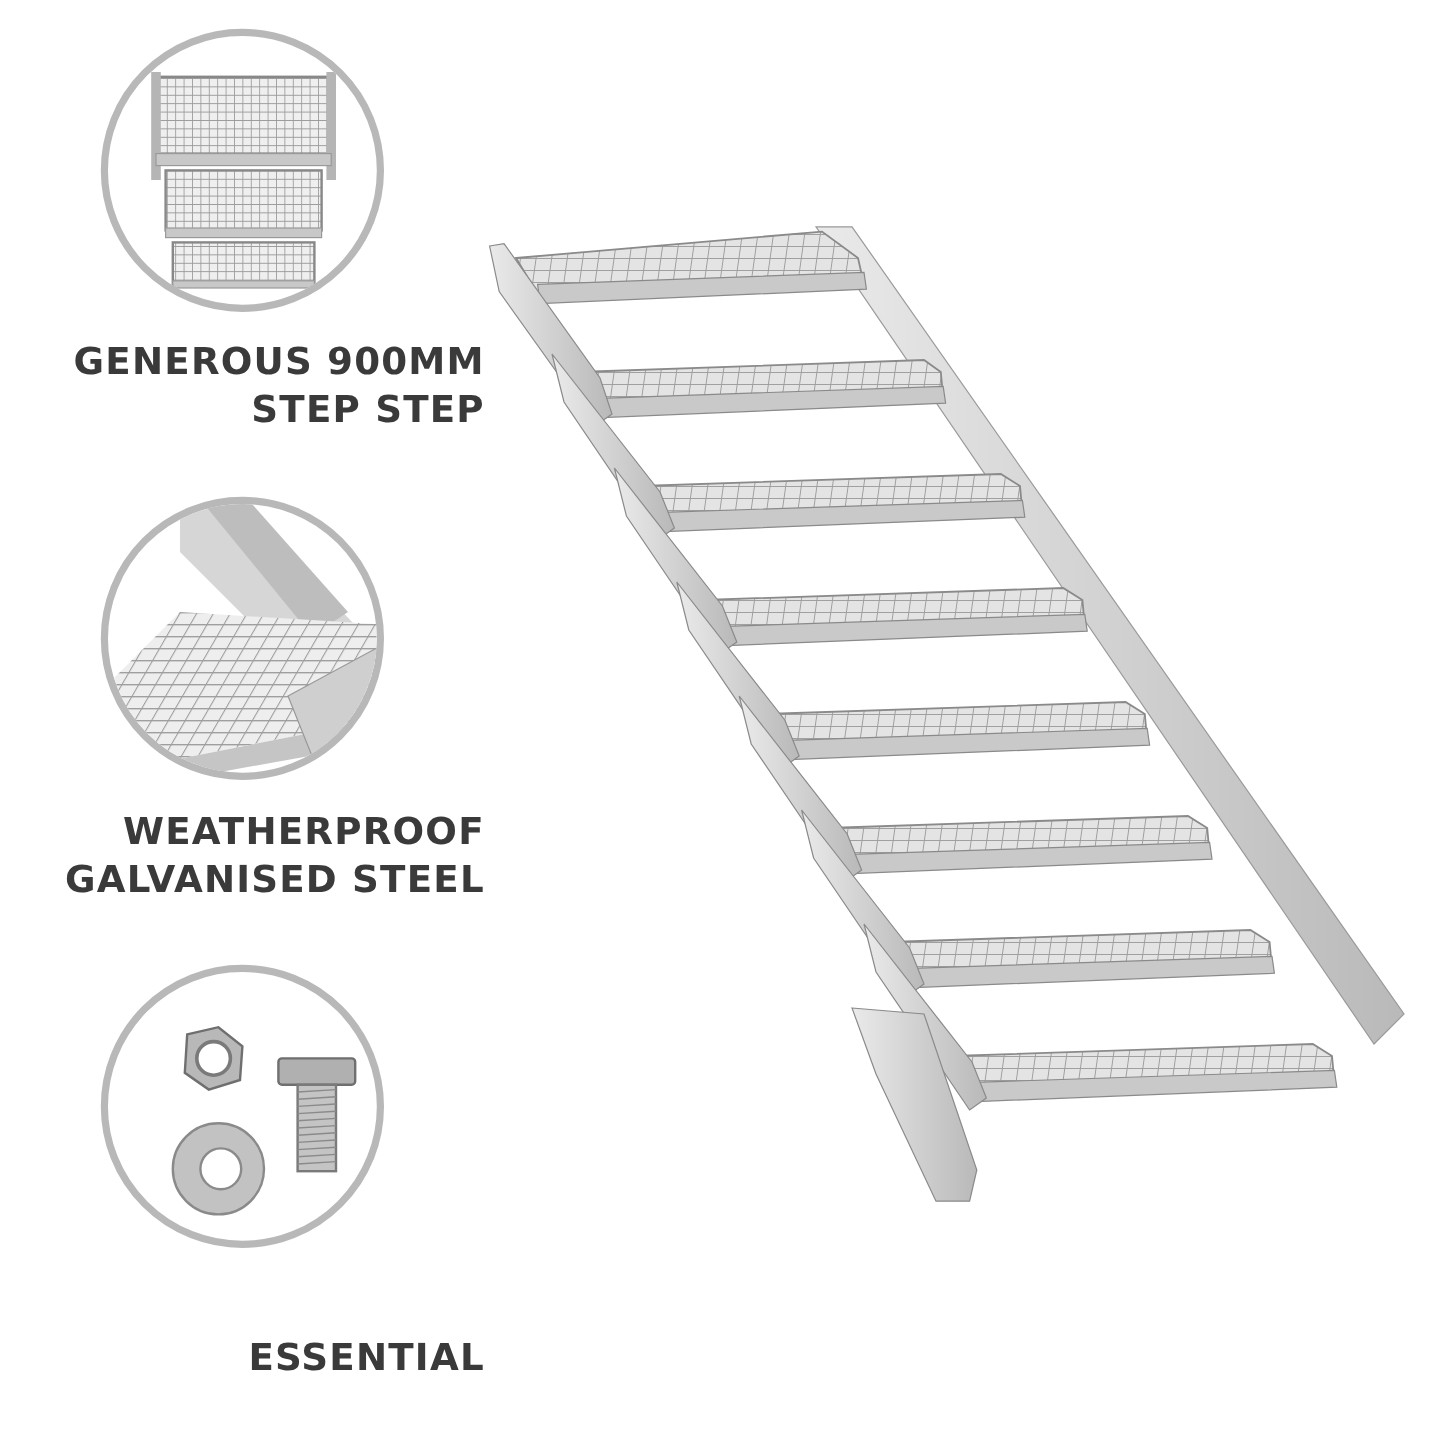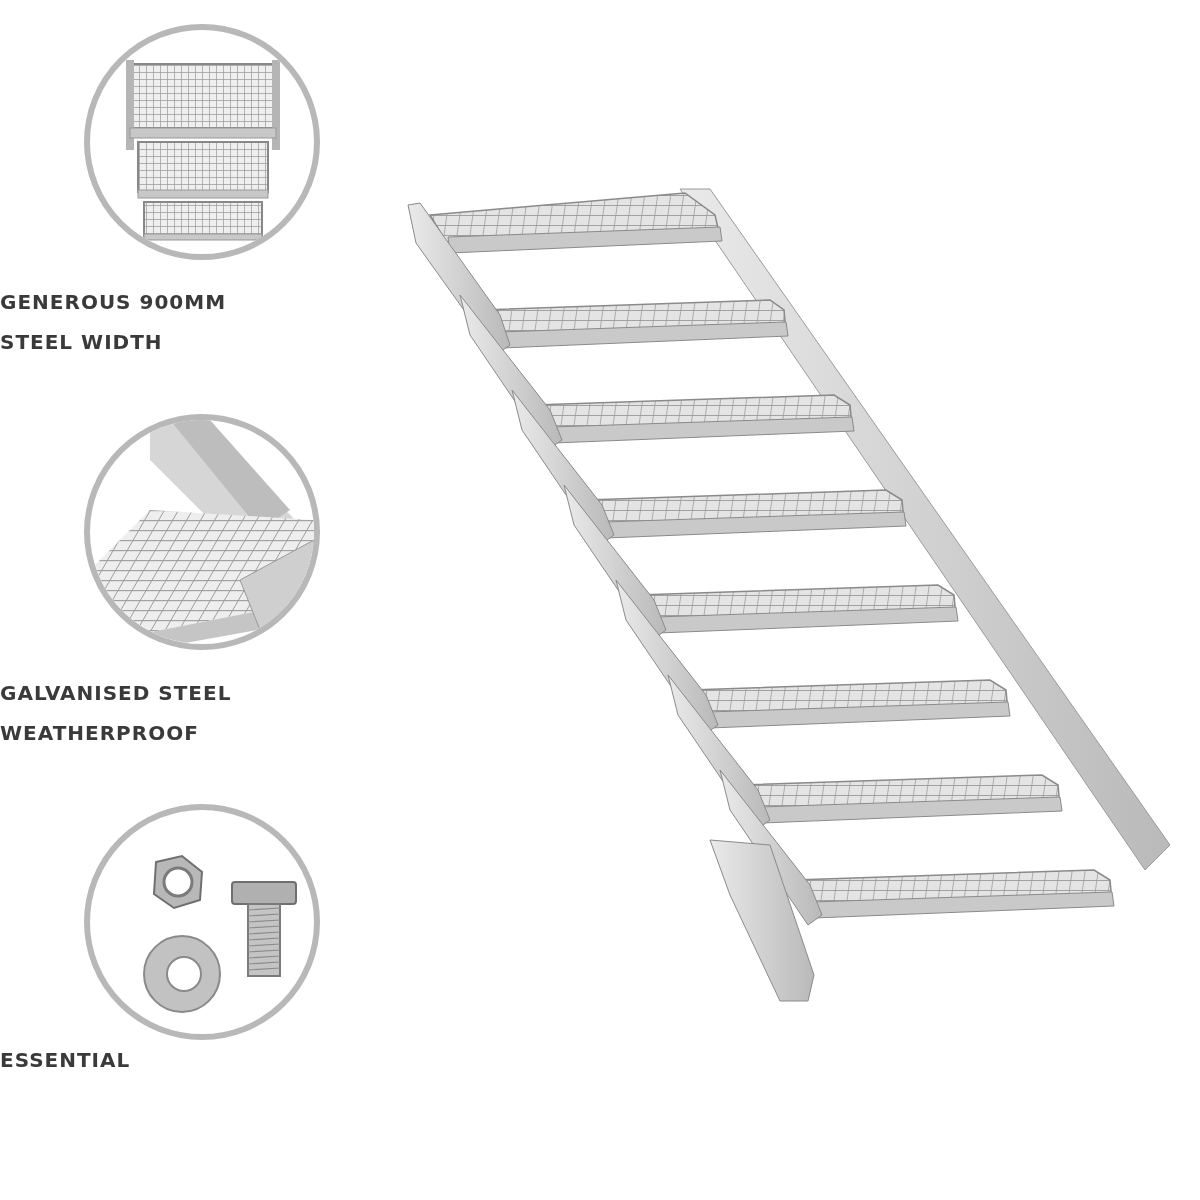--- a/index.html
+++ b/index.html
@@ -5,22 +5,22 @@
     html, body { margin: 0; padding: 0; background: #ffffff; }
     body { width: 1200px; height: 1200px; position: relative; overflow: hidden;
            font-family: "DejaVu Sans", "Liberation Sans", sans-serif; }
     .feature-circle {
       position: absolute; left: 84px; width: 236px; height: 236px;
       border: 6px solid #b8b8b8; border-radius: 50%; background: #fff;
       overflow: hidden; box-sizing: border-box;
     }
     .feature-circle svg { position: absolute; left: 0; top: 0; }
     .feature-caption {
-      position: absolute; left: 0; width: 404px; text-align: left;
-      color: #3a3a3a; font-weight: bold; font-size: 20px; line-height: 40px;
+      position: absolute; left: 0; width: 404px; text-align: right;
+      color: #3a3a3a; font-weight: bold; font-size: 31px; line-height: 40px;
       letter-spacing: 1px;
     }
     .stair-wrap { position: absolute; left: 400px; top: 175px; }
   </style>
 </head>
 <body>
 
 <div class="feature-circle" style="top:24px;">
   <svg width="224" height="224" viewBox="0 0 224 224">
     <defs>
@@ -34,41 +34,41 @@
     <rect x="182" y="30" width="8" height="90" fill="#b5b5b5"></rect>
     <rect x="40" y="98" width="146" height="10" fill="#c8c8c8" stroke="#999"></rect>
     <rect x="48" y="112" width="130" height="50" fill="url(#grid1)" stroke="#888" stroke-width="2"></rect>
     <rect x="48" y="160" width="130" height="8" fill="#c8c8c8" stroke="#999"></rect>
     <rect x="54" y="172" width="118" height="36" fill="url(#grid1)" stroke="#888" stroke-width="2"></rect>
     <rect x="54" y="204" width="118" height="6" fill="#c8c8c8" stroke="#999"></rect>
   </svg>
 </div>
 <div class="feature-caption" style="top:282px;">
   <div>GENEROUS 900MM</div>
-  <div>STEEL WIDTH</div>
+  <div>STEP STEP</div>
 </div>
 
 <div class="feature-circle" style="top:414px;">
   <svg width="224" height="224" viewBox="0 0 224 224">
     <defs>
       <pattern id="grid2" width="14" height="10" patternUnits="userSpaceOnUse" patternTransform="skewX(-30)">
         <rect width="14" height="10" fill="#eeeeee"></rect>
         <path d="M0 0H14M0 0V10" stroke="#9c9c9c" stroke-width="2"></path>
       </pattern>
     </defs>
     <polygon points="60,0 110,0 224,120 224,150 170,150 60,40" fill="#d6d6d6"></polygon>
     <polygon points="80,0 120,0 200,90 170,110" fill="#bdbdbd"></polygon>
     <polygon points="0,150 60,90 224,100 224,180 0,224" fill="url(#grid2)"></polygon>
     <polygon points="0,224 224,180 224,200 0,240" fill="#c5c5c5"></polygon>
     <polygon points="150,160 224,120 224,200 170,210" fill="#cfcfcf" stroke="#999"></polygon>
   </svg>
 </div>
 <div class="feature-caption" style="top:673px;">
+  <div>WEATHERPROOF</div>
   <div>GALVANISED STEEL</div>
-  <div>WEATHERPROOF</div>
 </div>
 
 <div class="feature-circle" style="top:804px;">
   <svg width="224" height="224" viewBox="0 0 224 224">
     <g>
       <polygon points="66,52 92,46 112,62 110,90 84,98 64,84" fill="#b8b8b8" stroke="#6f6f6f" stroke-width="2"></polygon>
       <circle cx="88" cy="72" r="14" fill="#ffffff" stroke="#7a7a7a" stroke-width="3"></circle>
     </g>
     <g>
       <rect x="142" y="72" width="64" height="22" rx="3" fill="#b0b0b0" stroke="#6f6f6f" stroke-width="2"></rect>
@@ -86,21 +86,21 @@
           <line x1="158" y1="154" x2="190" y2="152"></line>
         <line x1="158" y1="160" x2="190" y2="158"></line>
       </g>
     </g>
     <g>
       <ellipse cx="92" cy="164" rx="38" ry="38" fill="#c2c2c2" stroke="#8a8a8a" stroke-width="2"></ellipse>
       <circle cx="94" cy="164" r="17" fill="#ffffff" stroke="#8a8a8a" stroke-width="2"></circle>
     </g>
   </svg>
 </div>
-<div class="feature-caption" style="top:1040px;">
+<div class="feature-caption" style="top:1112px;">
   <div>ESSENTIAL</div>
 </div>
 
 <div class="stair-wrap">
   <svg width="780" height="860" viewBox="0 0 780 860">
     <defs>
       <pattern id="treadgrid" width="13" height="10" patternUnits="userSpaceOnUse" patternTransform="skewX(-8)">
         <rect width="13" height="10" fill="#e4e4e4"></rect>
         <path d="M0 0H13M0 0V10" stroke="#9d9d9d" stroke-width="1.6"></path>
       </pattern>

